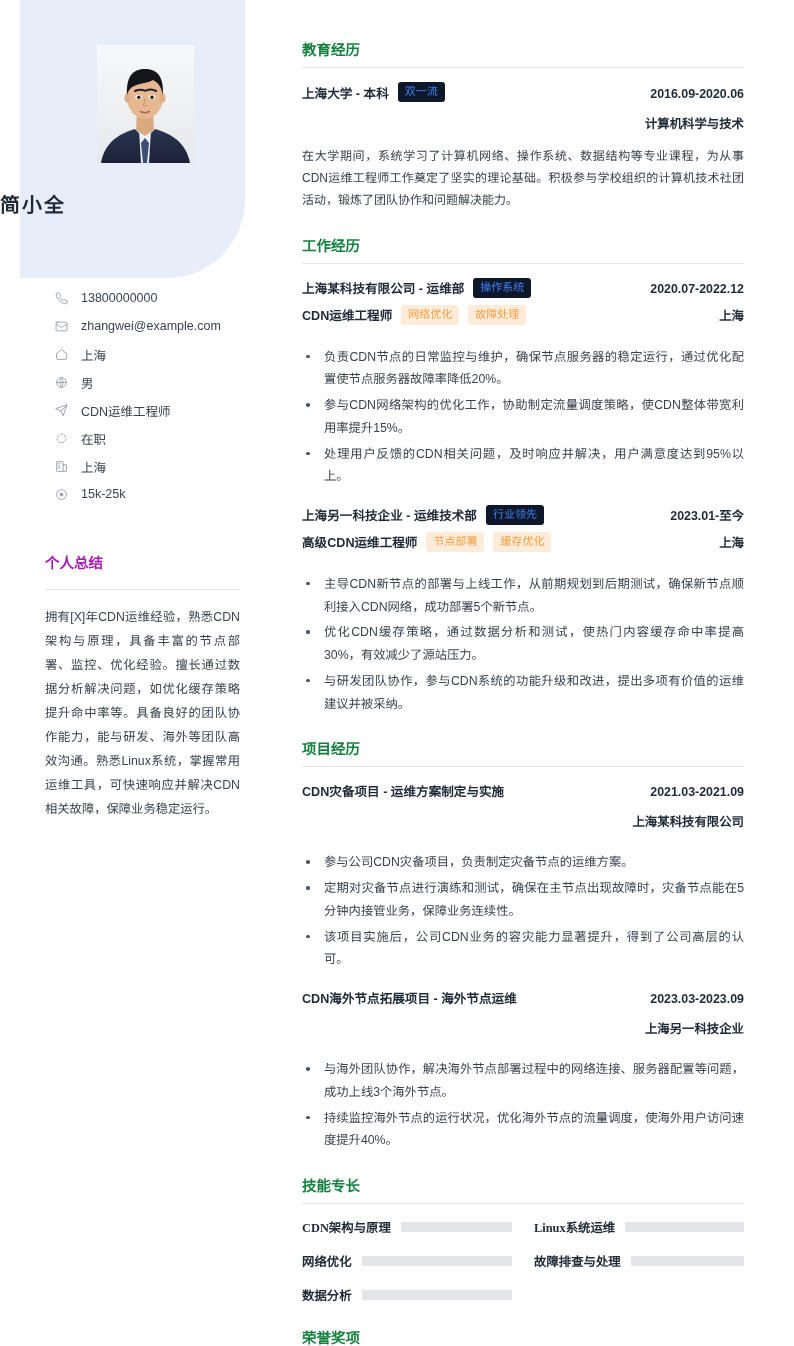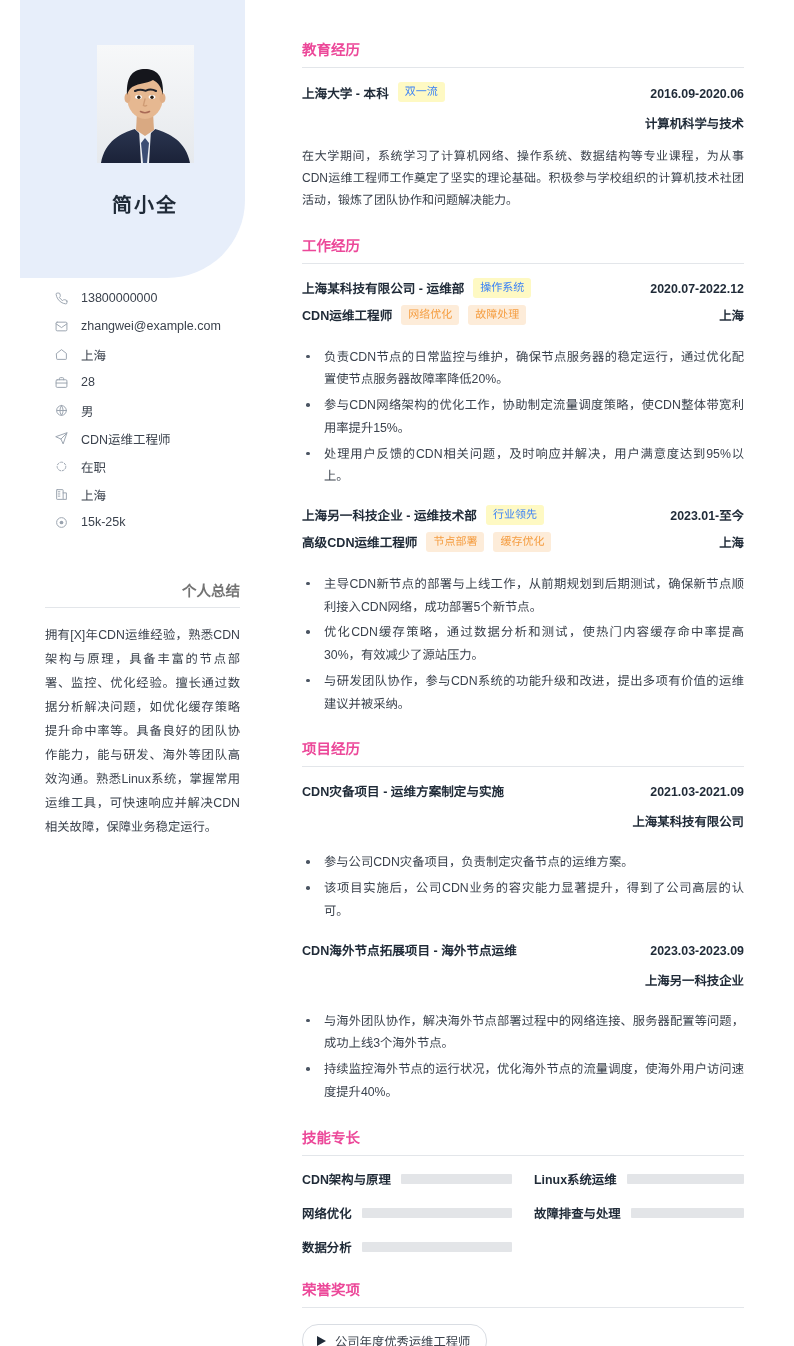--- a/index.html
+++ b/index.html
@@ -41,21 +41,21 @@
     width: 97px;
     height: 118px;
     background: linear-gradient(#f3f4f6, #e9ecef);
     overflow: hidden;
     position: relative;
   }
   .photo svg { display: block; width: 100%; height: 100%; }
 
   .person-name {
     margin-top: 26px;
-    text-align: center;
+    text-align: left;
     font-size: 20px;
     font-weight: 700;
     letter-spacing: 2px;
     color: #1f2a37;
   }
 
   .contact-list {
     margin: 66px 0 0 0;
     padding: 0 0 0 55px;
     list-style: none;
@@ -76,43 +76,42 @@
     color: #9aa3af;
     margin-right: 8px;
   }
   .contact-icon svg { display: block; }
   .contact-text { white-space: nowrap; }
 
   .summary-block { margin: 43px 0 0 0; padding: 0 50px 0 45px; }
   .summary-title {
     font-size: 14.5px;
     font-weight: 700;
-    color: #737373;
-    padding-bottom: 7px;
+    color: #a21caf;
+    padding-bottom: 17px;
     border-bottom: 1px solid #e3e6ea;
-    text-align: right;
   }
   .summary-text {
     margin-top: 16px;
     font-size: 12.3px;
     line-height: 1.95;
     color: #3b424d;
     text-align: justify;
   }
 
   
   .main {
     flex: 1 1 auto;
     padding: 38px 50px 30px 12px;
   }
   .section { margin-bottom: 22px; }
   .section-title {
     font-size: 14.5px;
     font-weight: 700;
-    color: #ec4899;
+    color: #15803d;
     padding-bottom: 8px;
     border-bottom: 1px solid #e3e6ea;
     margin-bottom: 14px;
   }
 
   .entry { margin-bottom: 17px; }
   .entry:last-child { margin-bottom: 0; }
 
   .entry-row {
     display: flex;
@@ -144,21 +143,21 @@
 
   .tag {
     display: inline-block;
     font-size: 11px;
     line-height: 1;
     padding: 4px 7px 5px;
     border-radius: 3px;
     white-space: nowrap;
     font-weight: 400;
   }
-  .tag.blue { background: #fef9c3; color: #3b82f6; }
+  .tag.blue { background: #0f172a; color: #3b82f6; }
   .tag.orange { background: #fdecd9; color: #f59e42; }
 
   .bullets { margin: 21px 0 0 0; padding: 0; list-style: none; }
   .bullet {
     position: relative;
     padding-left: 22px;
     font-size: 12.3px;
     line-height: 1.85;
     color: #3b424d;
     margin-bottom: 3px;
@@ -187,20 +186,21 @@
   .skills-grid {
     display: grid;
     grid-template-columns: 1fr 1fr;
     column-gap: 22px;
     row-gap: 16px;
   }
   .skill {
     display: flex;
     align-items: center;
     gap: 10px;
+    font-family: Liberation Serif, serif;
   }
   .skill-name {
     font-size: 12.4px;
     font-weight: 700;
     color: #1f2a37;
     white-space: nowrap;
     flex: 0 0 auto;
   }
   .skill-bar {
     flex: 1 1 auto;
@@ -311,30 +311,20 @@
 
         <li class="contact-item">
           <span class="contact-icon">
             <svg width="13" height="13" viewBox="0 0 24 24" fill="none" stroke="currentColor" stroke-width="1.8" stroke-linecap="round" stroke-linejoin="round">
                 <path d="m3 10 9-7 9 7v10a1 1 0 0 1-1 1H4a1 1 0 0 1-1-1Z"></path>
               </svg>
           </span>
           <span class="contact-text">上海</span>
         </li>
 
-        <li class="contact-item">
-          <span class="contact-icon">
-            <svg width="13" height="13" viewBox="0 0 24 24" fill="none" stroke="currentColor" stroke-width="1.8" stroke-linecap="round" stroke-linejoin="round">
-                <rect x="2" y="7" width="20" height="14" rx="2"></rect>
-                <path d="M8 7V5a2 2 0 0 1 2-2h4a2 2 0 0 1 2 2v2"></path>
-                <path d="M2 13h20"></path>
-              </svg>
-          </span>
-          <span class="contact-text">28</span>
-        </li>
 
         <li class="contact-item">
           <span class="contact-icon">
             <svg width="13" height="13" viewBox="0 0 24 24" fill="none" stroke="currentColor" stroke-width="1.8" stroke-linecap="round" stroke-linejoin="round">
                 <circle cx="12" cy="12" r="9"></circle>
                 <path d="M3.5 12h17"></path>
                 <path d="M12 3a16 16 0 0 1 0 18 16 16 0 0 1 0-18Z"></path>
               </svg>
           </span>
           <span class="contact-text">男</span>
@@ -464,20 +454,21 @@
       <div class="entry">
         <div class="entry-row">
           <div class="entry-left">
             <span class="entry-title">CDN灾备项目 - 运维方案制定与实施</span>
           </div>
           <span class="entry-meta">2021.03-2021.09</span>
         </div>
         <div class="entry-sub">上海某科技有限公司</div>
         <ul class="bullets">
           <li class="bullet">参与公司CDN灾备项目，负责制定灾备节点的运维方案。</li>
+          <li class="bullet">定期对灾备节点进行演练和测试，确保在主节点出现故障时，灾备节点能在5分钟内接管业务，保障业务连续性。</li>
           <li class="bullet">该项目实施后，公司CDN业务的容灾能力显著提升，得到了公司高层的认可。</li>
         </ul>
       </div>
 
       <div class="entry">
         <div class="entry-row">
           <div class="entry-left">
             <span class="entry-title">CDN海外节点拓展项目 - 海外节点运维</span>
           </div>
           <span class="entry-meta">2023.03-2023.09</span>

